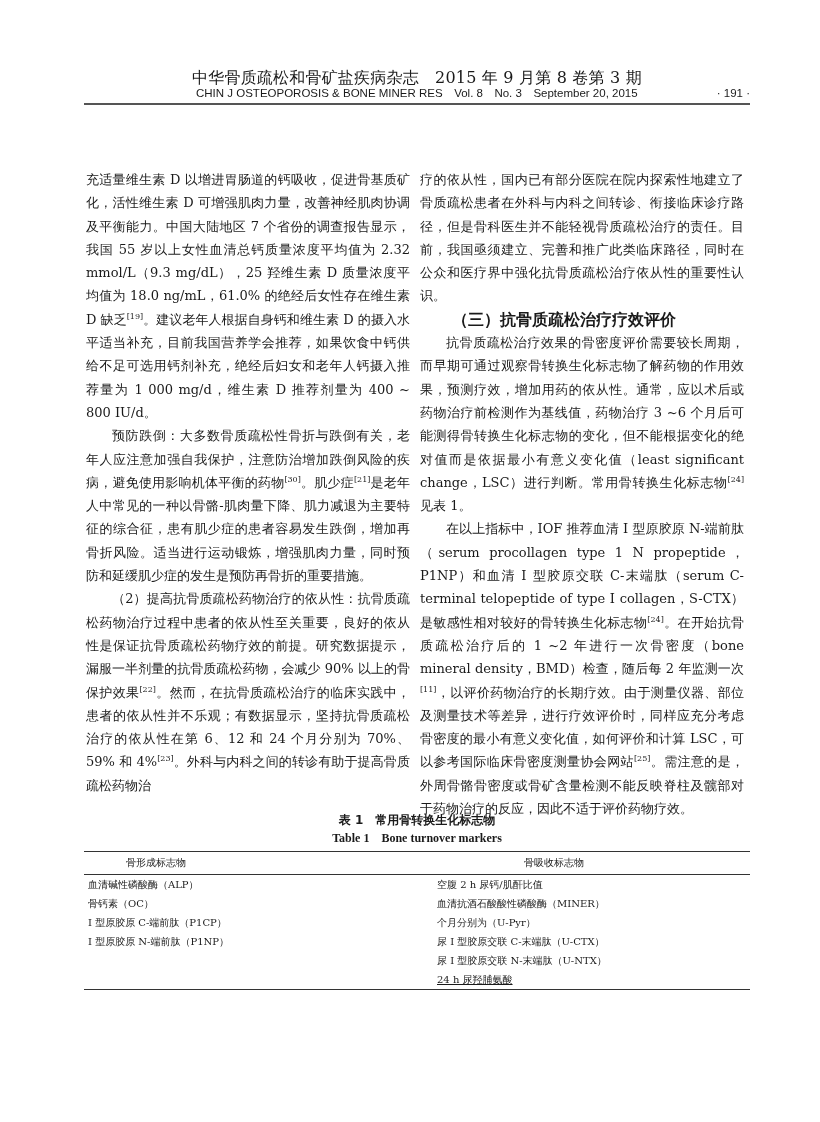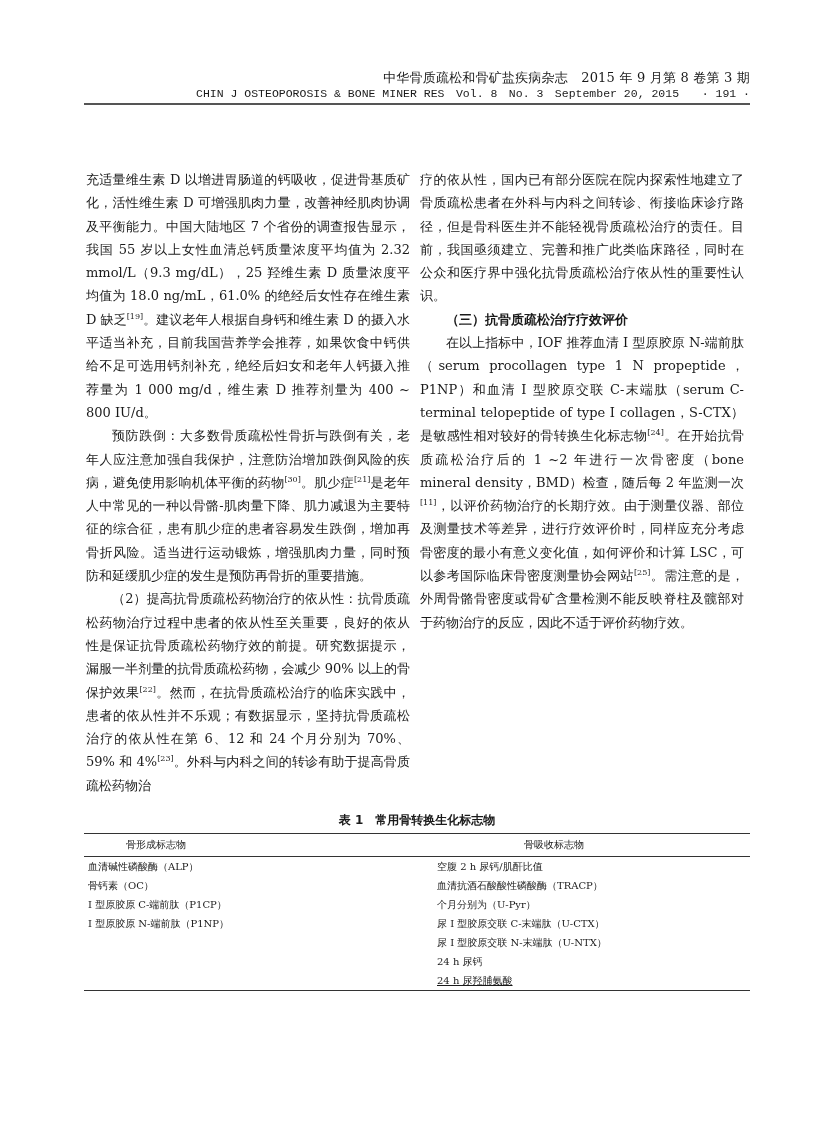--- a/index.html
+++ b/index.html
@@ -1,29 +1,29 @@
 <!DOCTYPE html>
 <html><head>
 <meta charset="utf-8">
 <style>
   html, body { margin:0; padding:0; background:#ffffff; }
   body { width:820px; height:1122px; position:relative; overflow:hidden;
          font-family:"DejaVu Serif","Liberation Serif",serif; color:#1a1a1a; }
   .header { position:absolute; left:84px; top:70px; width:666px; }
-  .header .cn { text-align:right; font-size:13px; line-height:16px; letter-spacing:0.2px; }
-  .header .en { display:flex; justify-content:space-between; font-family:Liberation Mono, monospace;
+  .header .cn { text-align:center; font-size:16px; line-height:16px; letter-spacing:0.2px; }
+  .header .en { display:flex; justify-content:space-between; font-family:Liberation Sans, sans-serif;
                 font-size:11.5px; line-height:15px; padding-left:112px; }
   .header .rule { position:absolute; left:0; right:0; top:33px; border-top:2px solid #555; }
   .col { position:absolute; top:120px; width:324px; font-size:13px; line-height:23.3px;
          text-align:justify;margin-top:48px; }
   .col.left { left:86px; }
   .col.right { left:420px; }
   .col p { margin:0; }
   .col p.indent { text-indent:2em; }
-  .col h3 { margin:0; font-size:13px; font-weight:bold; font-family:"DejaVu Sans",sans-serif;
+  .col h3 { margin:0; font-size:16px; font-weight:bold; font-family:"DejaVu Sans",sans-serif;
             padding-left:2em; line-height:23.3px; }
   sup { font-size:8px; line-height:0; vertical-align:super; }
   .table-wrap { position:absolute; left:84px; top:811px; width:666px; }
   .tcap-cn { text-align:center; font-size:12px; font-weight:bold; line-height:18px;
              font-family:"DejaVu Sans",sans-serif; }
   .tcap-en { text-align:center; font-size:12px; font-weight:bold; line-height:18px;
              font-family:"Liberation Serif",serif; }
   table { width:666px; border-collapse:collapse; margin-top:4px; font-size:10px; }
   thead tr { border-top:1.5px solid #333; border-bottom:1px solid #333; }
   th { font-weight:normal; height:20px; font-size:10px; }
@@ -47,56 +47,54 @@
 
 <div class="col left">
   <p><span>充适量维生素 D 以增进胃肠道的钙吸收，促进骨基质矿化，活性维生素 D 可增强肌肉力量，改善神经肌肉协调及平衡能力。中国大陆地区 7 个省份的调查报告显示，我国 55 岁以上女性血清总钙质量浓度平均值为 2.32 mmol/L（9.3 mg/dL），25 羟维生素 D 质量浓度平均值为 18.0 ng/mL，61.0% 的绝经后女性存在维生素 D 缺乏</span><sup>[19]</sup><span>。建议老年人根据自身钙和维生素 D 的摄入水平适当补充，目前我国营养学会推荐，如果饮食中钙供给不足可选用钙剂补充，绝经后妇女和老年人钙摄入推荐量为 1 000 mg/d，维生素 D 推荐剂量为 400 ~ 800 IU/d。</span></p>
   <p class="indent"><span>预防跌倒：大多数骨质疏松性骨折与跌倒有关，老年人应注意加强自我保护，注意防治增加跌倒风险的疾病，避免使用影响机体平衡的药物</span><sup>[30]</sup><span>。肌少症</span><sup>[21]</sup><span>是老年人中常见的一种以骨骼-肌肉量下降、肌力减退为主要特征的综合征，患有肌少症的患者容易发生跌倒，增加再骨折风险。适当进行运动锻炼，增强肌肉力量，同时预防和延缓肌少症的发生是预防再骨折的重要措施。</span></p>
   <p class="indent"><span>（2）提高抗骨质疏松药物治疗的依从性：抗骨质疏松药物治疗过程中患者的依从性至关重要，良好的依从性是保证抗骨质疏松药物疗效的前提。研究数据提示，漏服一半剂量的抗骨质疏松药物，会减少 90% 以上的骨保护效果</span><sup>[22]</sup><span>。然而，在抗骨质疏松治疗的临床实践中，患者的依从性并不乐观；有数据显示，坚持抗骨质疏松治疗的依从性在第 6、12 和 24 个月分别为 70%、59% 和 4%</span><sup>[23]</sup><span>。外科与内科之间的转诊有助于提高骨质疏松药物治</span></p>
 </div>
 
 <div class="col right">
   <p>疗的依从性，国内已有部分医院在院内探索性地建立了骨质疏松患者在外科与内科之间转诊、衔接临床诊疗路径，但是骨科医生并不能轻视骨质疏松治疗的责任。目前，我国亟须建立、完善和推广此类临床路径，同时在公众和医疗界中强化抗骨质疏松治疗依从性的重要性认识。</p>
   <h3>（三）抗骨质疏松治疗疗效评价</h3>
+  <p class="indent"><span>抗骨质疏松治疗效果的骨密度评价需要较长周期，而早期可通过观察骨转换生化标志物了解药物的作用效果，预测疗效，增加用药的依从性。通常，应以术后或药物治疗前检测作为基线值，药物治疗 3 ~6 个月后可能测得骨转换生化标志物的变化，但不能根据变化的绝对值而是依据最小有意义变化值（least significant change，LSC）进行判断。常用骨转换生化标志物</span><sup>[24]</sup><span>见表 1。</span></p>
   <p class="indent"><span>在以上指标中，IOF 推荐血清 Ⅰ 型原胶原 N-端前肽（serum procollagen type 1 N propeptide，P1NP）和血清 Ⅰ 型胶原交联 C-末端肽（serum C-terminal telopeptide of type Ⅰ collagen，S-CTX）是敏感性相对较好的骨转换生化标志物</span><sup>[24]</sup><span>。在开始抗骨质疏松治疗后的 1 ~2 年进行一次骨密度（bone mineral density，BMD）检查，随后每 2 年监测一次</span><sup>[11]</sup><span>，以评价药物治疗的长期疗效。由于测量仪器、部位及测量技术等差异，进行疗效评价时，同样应充分考虑骨密度的最小有意义变化值，如何评价和计算 LSC，可以参考国际临床骨密度测量协会网站</span><sup>[25]</sup><span>。需注意的是，外周骨骼骨密度或骨矿含量检测不能反映脊柱及髋部对于药物治疗的反应，因此不适于评价药物疗效。</span></p>
 </div>
 
 <div class="table-wrap">
   <div class="tcap-cn">表 1　常用骨转换生化标志物</div>
+  <div class="tcap-en">Table 1　Bone turnover markers</div>
   <table>
     <thead>
       <tr>
         <th class="c1">骨形成标志物</th>
         <th class="c2">骨吸收标志物</th>
       </tr>
     </thead>
     <tbody>
       <tr>
           <td>血清碱性磷酸酶（ALP）</td>
           <td class="c2">空腹 2 h 尿钙/肌酐比值</td>
         </tr>
       <tr>
           <td>骨钙素（OC）</td>
-          <td class="c2">血清抗酒石酸酸性磷酸酶（TRACP）</td>
+          <td class="c2">血清抗酒石酸酸性磷酸酶（MINER）</td>
         </tr>
       <tr>
           <td>Ⅰ 型原胶原 C-端前肽（P1CP）</td>
           <td class="c2">个月分别为（U-Pyr）</td>
         </tr>
       <tr>
           <td>Ⅰ 型原胶原 N-端前肽（P1NP）</td>
           <td class="c2">尿 Ⅰ 型胶原交联 C-末端肽（U-CTX）</td>
         </tr>
       <tr>
           <td></td>
           <td class="c2">尿 Ⅰ 型胶原交联 N-末端肽（U-NTX）</td>
         </tr>
       <tr>
           <td></td>
-          <td class="c2">24 h 尿钙</td>
-        </tr>
-      <tr>
-          <td></td>
           <td class="c2">24 h 尿羟脯氨酸</td>
         </tr>
     </tbody>
   </table>
 </div>
 
 </body></html>

